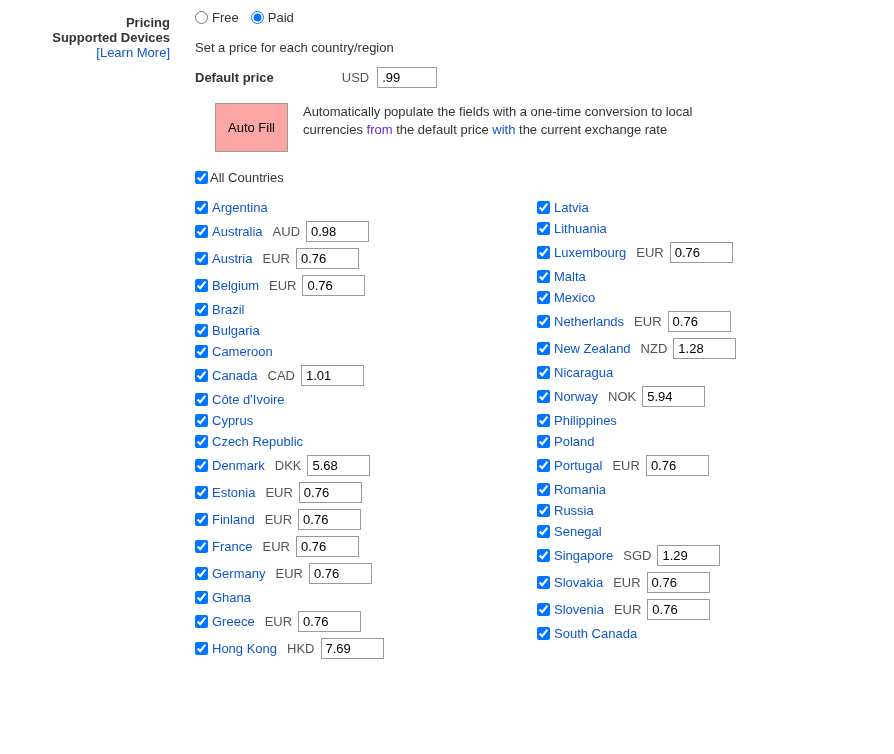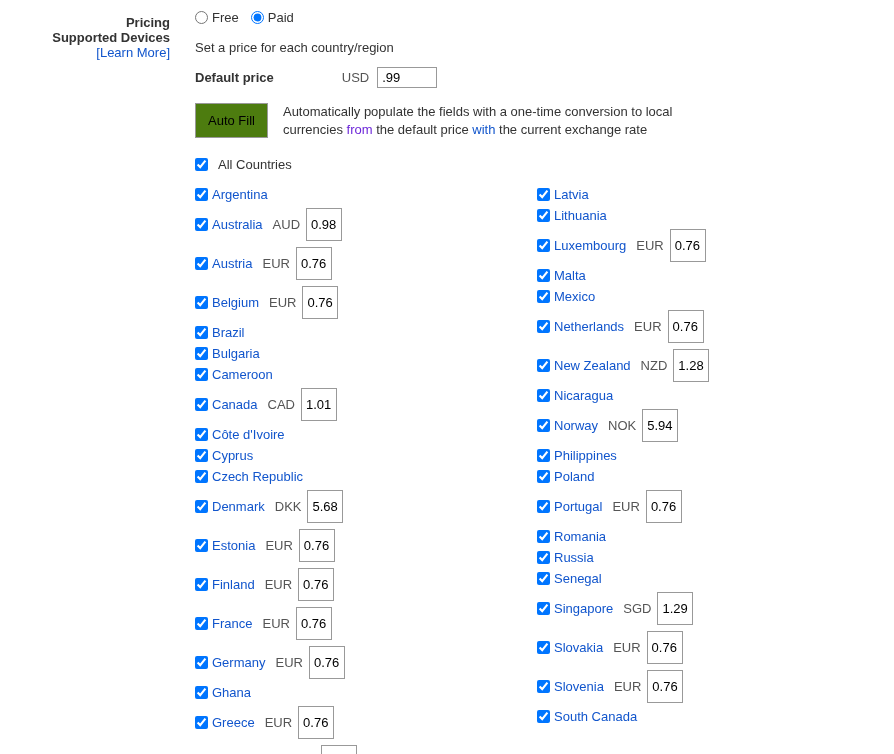--- a/index.html
+++ b/index.html
@@ -19,32 +19,32 @@
     .radio-label input { margin: 0; }
     
     .set-price-text { color: #333; margin-bottom: 12px; font-size: 13px; }
     
     .default-price-row { display: flex; align-items: center; gap: 8px; margin-bottom: 15px; }
     .default-price-label { font-weight: bold; margin-right: 60px; }
     .currency-label { color: #555; font-size: 13px; }
     .price-input { width: 60px; border: 1px solid #999; padding: 2px 4px; font-size: 13px; }
     
     .autofill-row { display: flex; align-items: flex-start; gap: 15px; margin-bottom: 18px; }
-    .autofill-btn { border: 1px solid #999; background: #4d7c0f; padding: 9px 12px; cursor: pointer; font-size: 13px; white-space: nowrap; }
+    .autofill-btn { border: 1px solid #999; background: #fca5a5; padding: 16px 12px; cursor: pointer; font-size: 13px; white-space: nowrap; margin-left: 20px; }
     .autofill-desc { color: #333; font-size: 13px; max-width: 400px; line-height: 1.4; }
     
-    .all-countries-row { display: flex; align-items: center; gap: 10px; margin-bottom: 12px; }
+    .all-countries-row { display: flex; align-items: center; gap: 2px; margin-bottom: 12px; }
     .all-countries-row input { margin: 0; }
     .all-countries-label { font-size: 13px; }
     
     .country-item { display: flex; align-items: center; gap: 4px; padding: 3px 0; }
     .country-item input[type="checkbox"] { margin: 0; flex-shrink: 0; }
     .country-link { color: #1155cc; text-decoration: none; font-size: 13px; }
     .currency-code { color: #555; font-size: 13px; margin-left: 6px; }
-    .country-price-input { width: 36px; border: 1px solid #999; padding: 8px 4px; font-size: 13px; margin-left: 2px; }
+    .country-price-input { width: 63px; border: 1px solid #999; padding: 2px 4px; font-size: 13px; margin-left: 2px; }
   </style>
 </head>
 <body>
 
 <div class="container">
   <div class="sidebar">
     <div class="sidebar-pricing">Pricing</div>
     <div class="sidebar-supported">Supported Devices</div>
     <a href="#" class="sidebar-learn">[Learn More]</a>
   </div>

